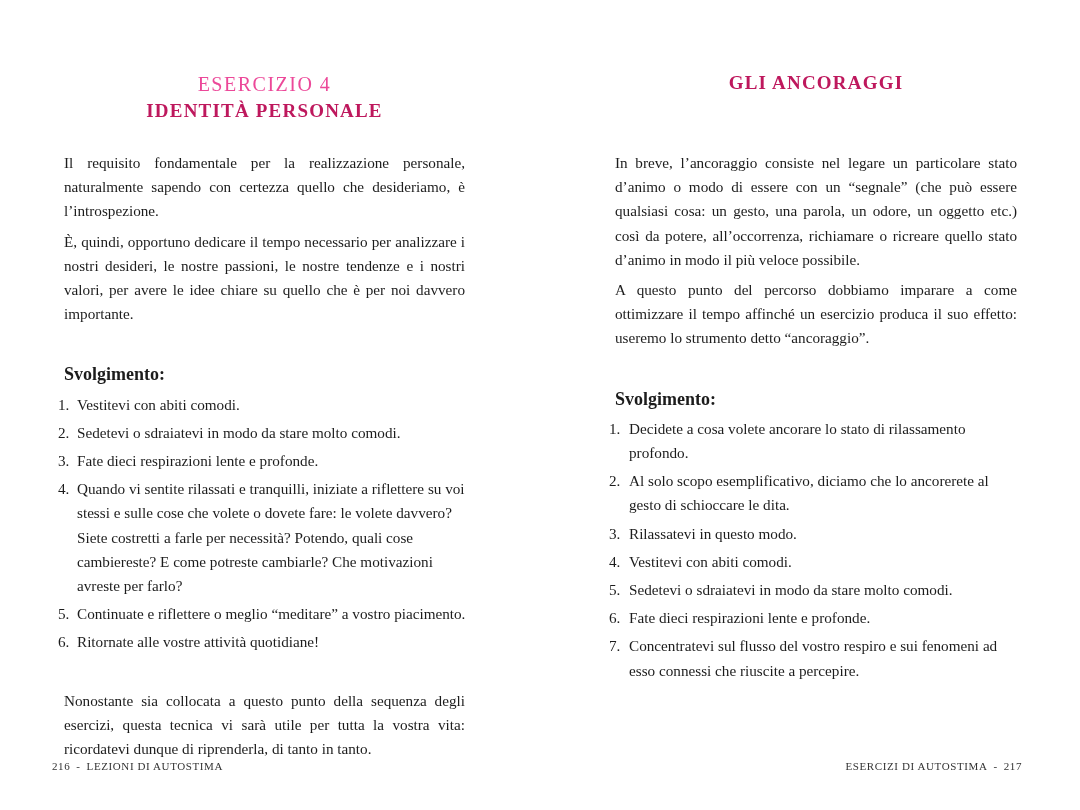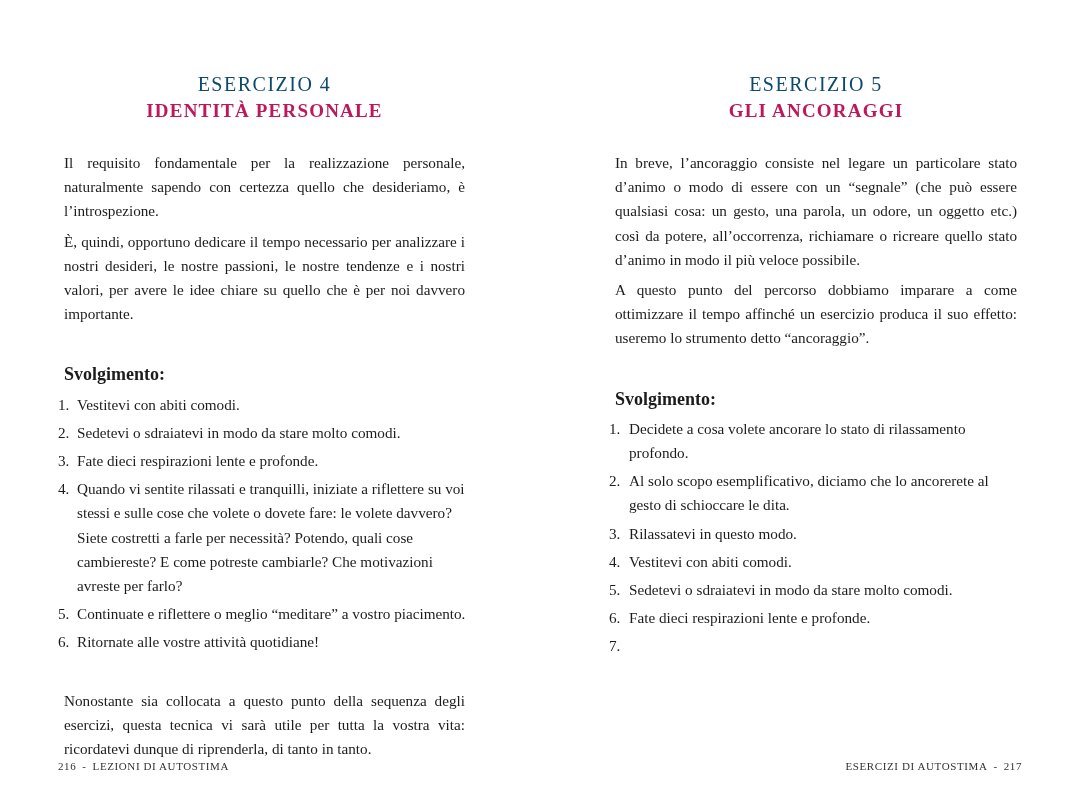--- a/index.html
+++ b/index.html
@@ -13,21 +13,21 @@
   }
   .page.left { left: 58px; width: 413px; }
   .page.right { left: 609px; width: 414px; }
 
   .ex-head {
     text-align: center;
     position: absolute; top: 70px; left: 0; right: 0;
   }
   .ex-num {
     font-size: 20px; letter-spacing: 1.5px; line-height: 28px;
-    font-weight: normal; color: #0c4a6e;
+    font-weight: normal; color: #ec4899;
   }
   .ex-title {
     font-size: 19px; letter-spacing: 1.2px; line-height: 26px;
     font-weight: bold; color: #be185d;
   }
 
   .body-text {
     position: absolute; left: 0; right: 0; top: 145px;
     font-size: 15.2px; line-height: 24.2px;
     text-align: justify;
@@ -45,21 +45,21 @@
   .right ol.steps li { padding-left: 20px; }
   ol.steps li .n {
     position: absolute; left: 0; top: 0;
   }
 
   .footer {
     position: absolute; top: 760px;
     font-size: 11px; letter-spacing: 0.6px; color: #333;
     font-family: "Liberation Serif", "DejaVu Serif", serif;
   }
-  .footer.left { left: 58px; }
+  .footer.left { left: 52px; }
   .footer.right { right: 58px; }
   .footer .sep { margin: 0 6px; }
 </style>
 </head>
 <body>
 
 <div class="page left">
   <div class="ex-head">
     <div class="ex-num">ESERCIZIO 4</div>
     <div class="ex-title">IDENTITÀ PERSONALE</div>
@@ -82,36 +82,35 @@
     <p>Nonostante sia collocata a questo punto della sequenza degli esercizi, questa tecnica vi sarà utile per tutta la vostra vita: ricordatevi dunque di riprenderla, di tanto in tanto.</p>
   </div>
 </div>
 
 <div class="footer left">
   <span>216</span><span class="sep">-</span><span>LEZIONI DI AUTOSTIMA</span>
 </div>
 
 <div class="page right">
   <div class="ex-head">
-    <div class="ex-num">ESERCIZIO 5</div>
     <div class="ex-title">GLI ANCORAGGI</div>
   </div>
 
   <div class="body-text">
     <p>In breve, l’ancoraggio consiste nel legare un particolare stato d’animo o modo di essere con un “segnale” (che può essere qualsiasi cosa: un gesto, una parola, un odore, un oggetto etc.) così da potere, all’occorrenza, richiamare o ricreare quello stato d’animo in modo il più veloce possibile.</p>
     <p>A questo punto del percorso dobbiamo imparare a come ottimizzare il tempo affinché un esercizio produca il suo effetto: useremo lo strumento detto “ancoraggio”.</p>
     <div class="gap"></div>
     <p class="svolg">Svolgimento:</p>
     <ol class="steps">
       <li><span class="n">1.</span><span>Decidete a cosa volete ancorare lo stato di rilassamento profondo.</span></li>
       <li><span class="n">2.</span><span>Al solo scopo esemplificativo, diciamo che lo ancorerete al gesto di schioccare le dita.</span></li>
       <li><span class="n">3.</span><span>Rilassatevi in questo modo.</span></li>
       <li><span class="n">4.</span><span>Vestitevi con abiti comodi.</span></li>
       <li><span class="n">5.</span><span>Sedetevi o sdraiatevi in modo da stare molto comodi.</span></li>
       <li><span class="n">6.</span><span>Fate dieci respirazioni lente e profonde.</span></li>
-      <li><span class="n">7.</span></li>
+      <li><span class="n">7.</span><span>Concentratevi sul flusso del vostro respiro e sui fenomeni ad esso connessi che riuscite a percepire.</span></li>
     </ol>
   </div>
 </div>
 
 <div class="footer right">
   <span>ESERCIZI DI AUTOSTIMA</span><span class="sep">-</span><span>217</span>
 </div>
 
 </body></html>

